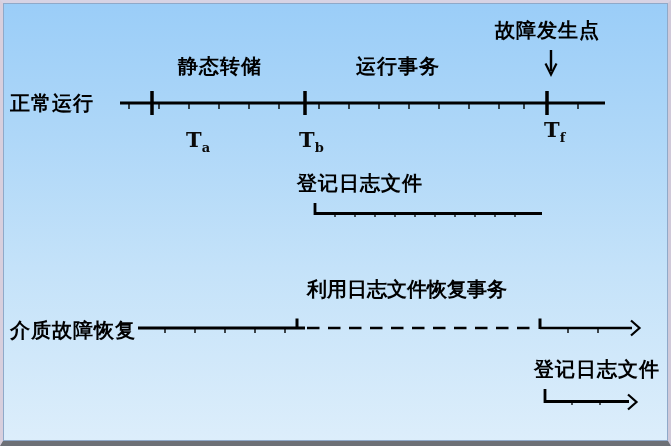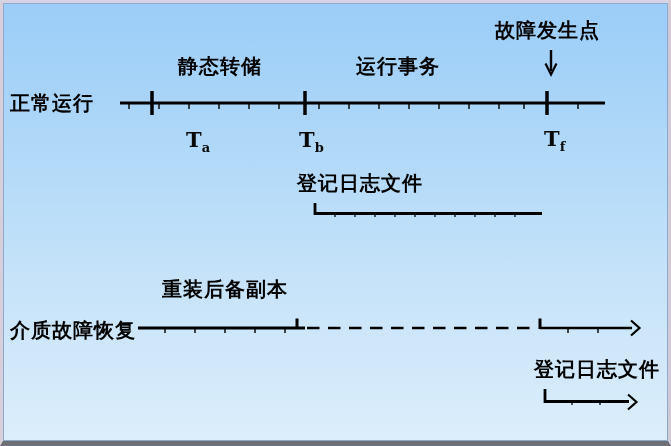--- a/index.html
+++ b/index.html
@@ -53,26 +53,26 @@
   <div class="lbl" style="left:178px;top:53px;text-align:center;">静态转储</div>
 
   <div class="lbl" style="left:10px;top:90px;">正常运行</div>
 
   <div class="lbl" style="left:356px;top:53px;">运行事务</div>
 
   <div class="tlabel" style="left:146px;top:127px;margin-left:40px;"><span>T</span><sub>a</sub></div>
 
   <div class="tlabel" style="left:299px;top:127px;"><span>T</span><sub>b</sub></div>
 
-  <div class="tlabel" style="left:544px;top:126px;"><span>T</span><sub>f</sub></div>
+  <div class="tlabel" style="left:544px;top:117px;"><span>T</span><sub>f</sub></div>
 
   <div class="lbl" style="left:297px;top:170px;">登记日志文件</div>
 
-  <div class="lbl" style="left:162px;top:276px;">重装后备副本</div>
 
+  <div class="lbl" style="left:307px;top:276px;letter-spacing:0;">利用日志文件恢复事务</div>
 
 
   <div class="lbl" style="left:10px;top:317px;">介质故障恢复</div>
 
   <div class="lbl" style="left:534px;top:356px;">登记日志文件</div>
 
   <svg class="overlay" width="671" height="446" viewBox="0 0 671 446">
     <g stroke="#000000" fill="none">
 
       <g>

